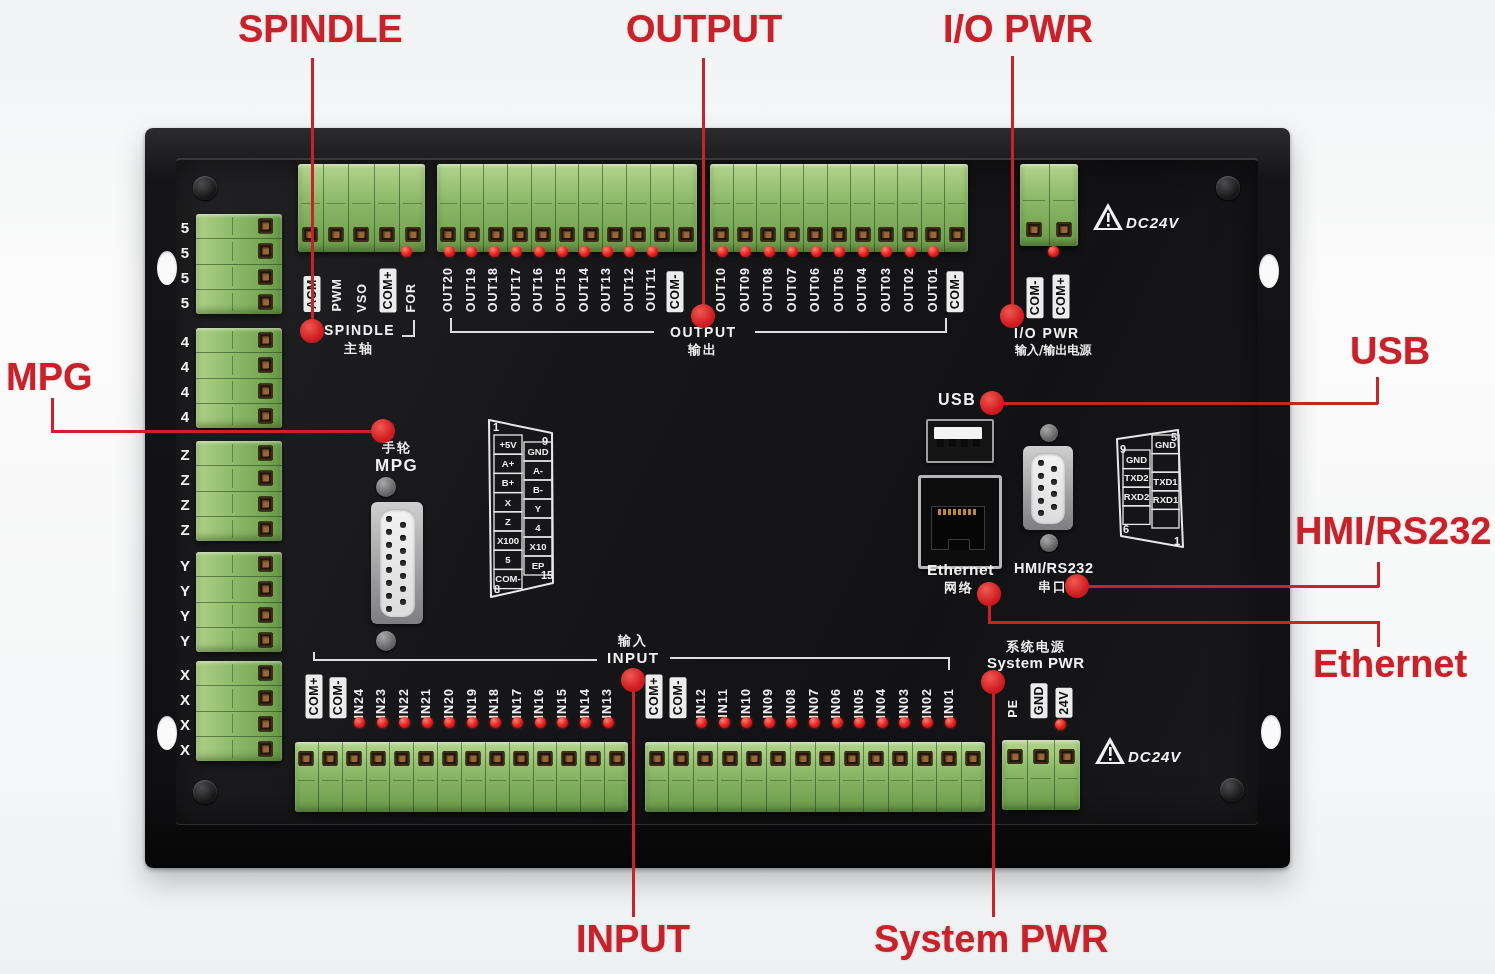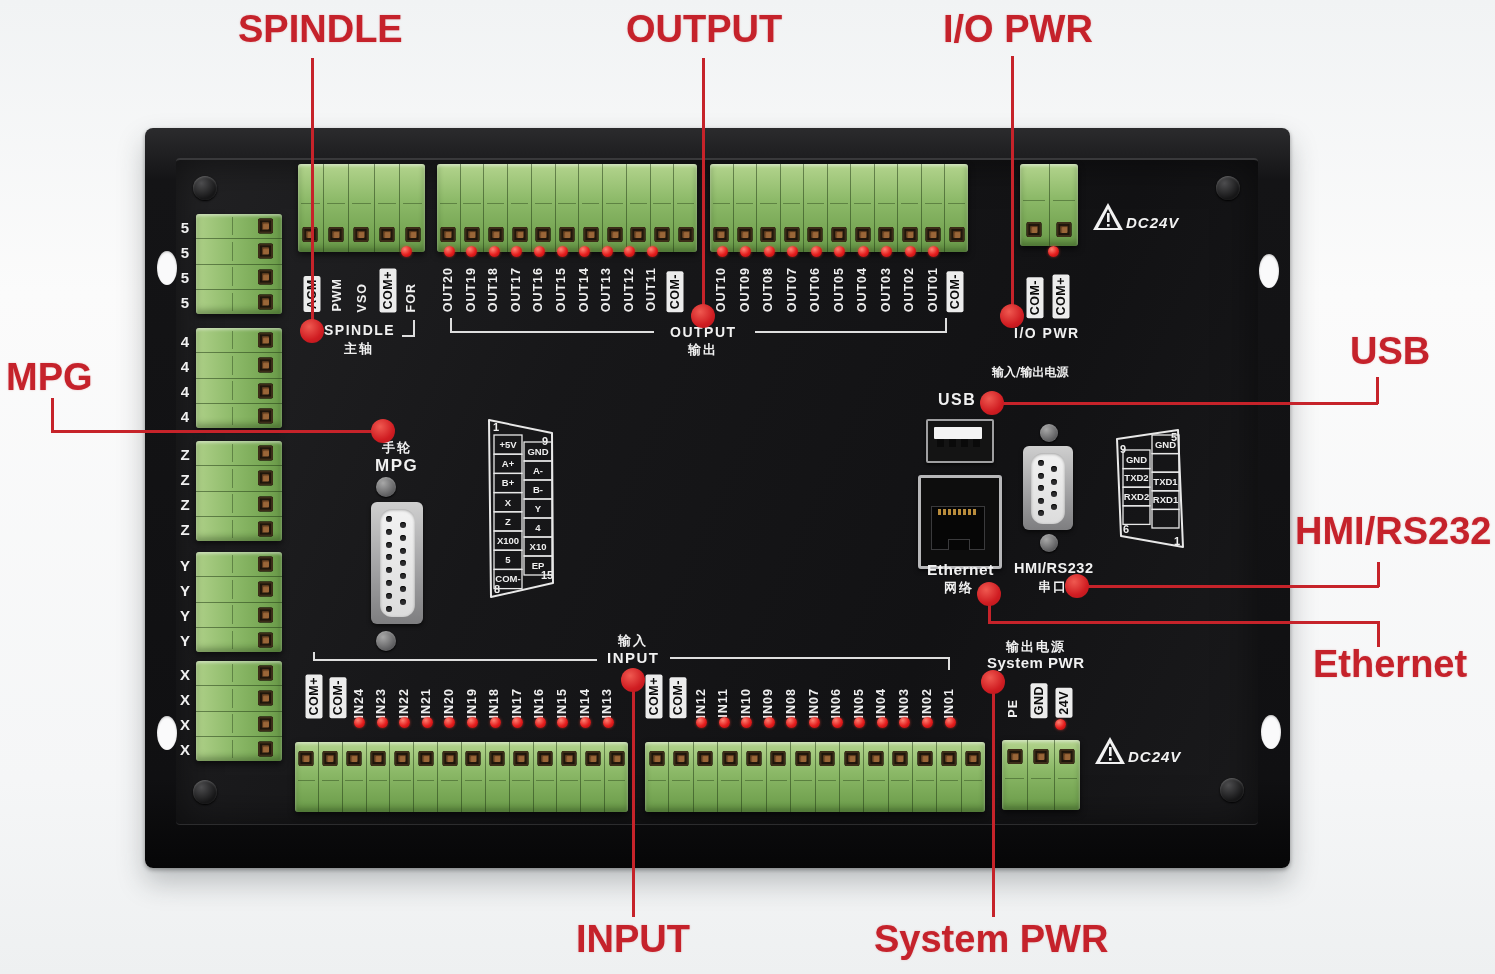--- a/index.html
+++ b/index.html
@@ -91,21 +91,21 @@
 <div class="silk" style="left:324px;top:322px;">SPINDLE</div>
 <div class="silkcn" style="left:344px;top:340px;">主轴</div>
 <div class="wline" style="left:402px;top:320px;width:11px;height:15px;border-right:2px solid #dedede;border-bottom:2px solid #dedede;"></div>
 
 <div class="wline" style="left:450px;top:318px;width:202px;height:13px;border-left:2px solid #dedede;border-bottom:2px solid #dedede;"></div>
 <div class="wline" style="left:755px;top:318px;width:190px;height:13px;border-right:2px solid #dedede;border-bottom:2px solid #dedede;"></div>
 <div class="silk" style="left:670px;top:324px;">OUTPUT</div>
 <div class="silkcn" style="left:688px;top:341px;">输出</div>
 
 <div class="silk" style="left:1014px;top:325px;">I/O PWR</div>
-<div class="silkcn" style="left:992px;top:342px;font-size:12px;letter-spacing:0;margin-top:22px;">输入/输出电源</div>
+<div class="silkcn" style="left:1015px;top:342px;font-size:12px;letter-spacing:0;">输入/输出电源</div>
 
 <svg class="warn-svg" style="left:1092px;top:202px;" width="32" height="30" viewBox="0 0 32 30">
   <polygon points="16,1 31,28 1,28" fill="#f2f2f2"></polygon>
     <polygon points="16,7 26,26 6,26" fill="#141416"></polygon>
   <rect x="15" y="11" width="2.6" height="9" fill="#f2f2f2"></rect>
     <rect x="15" y="22" width="2.6" height="2.6" fill="#f2f2f2"></rect>
 </svg>
 <div class="dctext" style="left:1126px;top:214px;">DC24V</div>
 <svg class="warn-svg" style="left:1094px;top:736px;" width="32" height="30" viewBox="0 0 32 30">
   <polygon points="16,1 31,28 1,28" fill="#f2f2f2"></polygon>
@@ -221,21 +221,21 @@
     <text x="55.5" y="77.3">RXD1</text>
     <text x="55.5" y="95.9"></text>
   </g>
 </svg>
 
 <div class="wline" style="left:313px;top:652px;width:282px;height:7px;border-left:2px solid #dedede;border-bottom:2px solid #dedede;"></div>
 <div class="wline" style="left:670px;top:657px;width:278px;height:11px;border-top:2px solid #dedede;border-right:2px solid #dedede;"></div>
 <div class="silkcn" style="left:618px;top:632px;">输入</div>
 <div class="silk" style="left:607px;top:649px;font-size:15px;">INPUT</div>
 
-<div class="silkcn" style="left:1006px;top:638px;">输出电源</div>
+<div class="silkcn" style="left:1006px;top:638px;">系统电源</div>
 <div class="silk" style="left:987px;top:654px;font-size:15px;letter-spacing:.5px;">System PWR</div>
 
 <div class="rlabel" style="left:238px;top:8px;">SPINDLE</div>
 <div class="rlabel" style="left:626px;top:8px;">OUTPUT</div>
 <div class="rlabel" style="left:943px;top:8px;">I/O PWR</div>
 <div class="rlabel" style="left:6px;top:356px;">MPG</div>
 <div class="rlabel" style="left:1350px;top:330px;">USB</div>
 <div class="rlabel" style="left:1295px;top:510px;">HMI/RS232</div>
 <div class="rlabel" style="left:1313px;top:643px;">Ethernet</div>
 <div class="rlabel" style="left:576px;top:918px;">INPUT</div>

